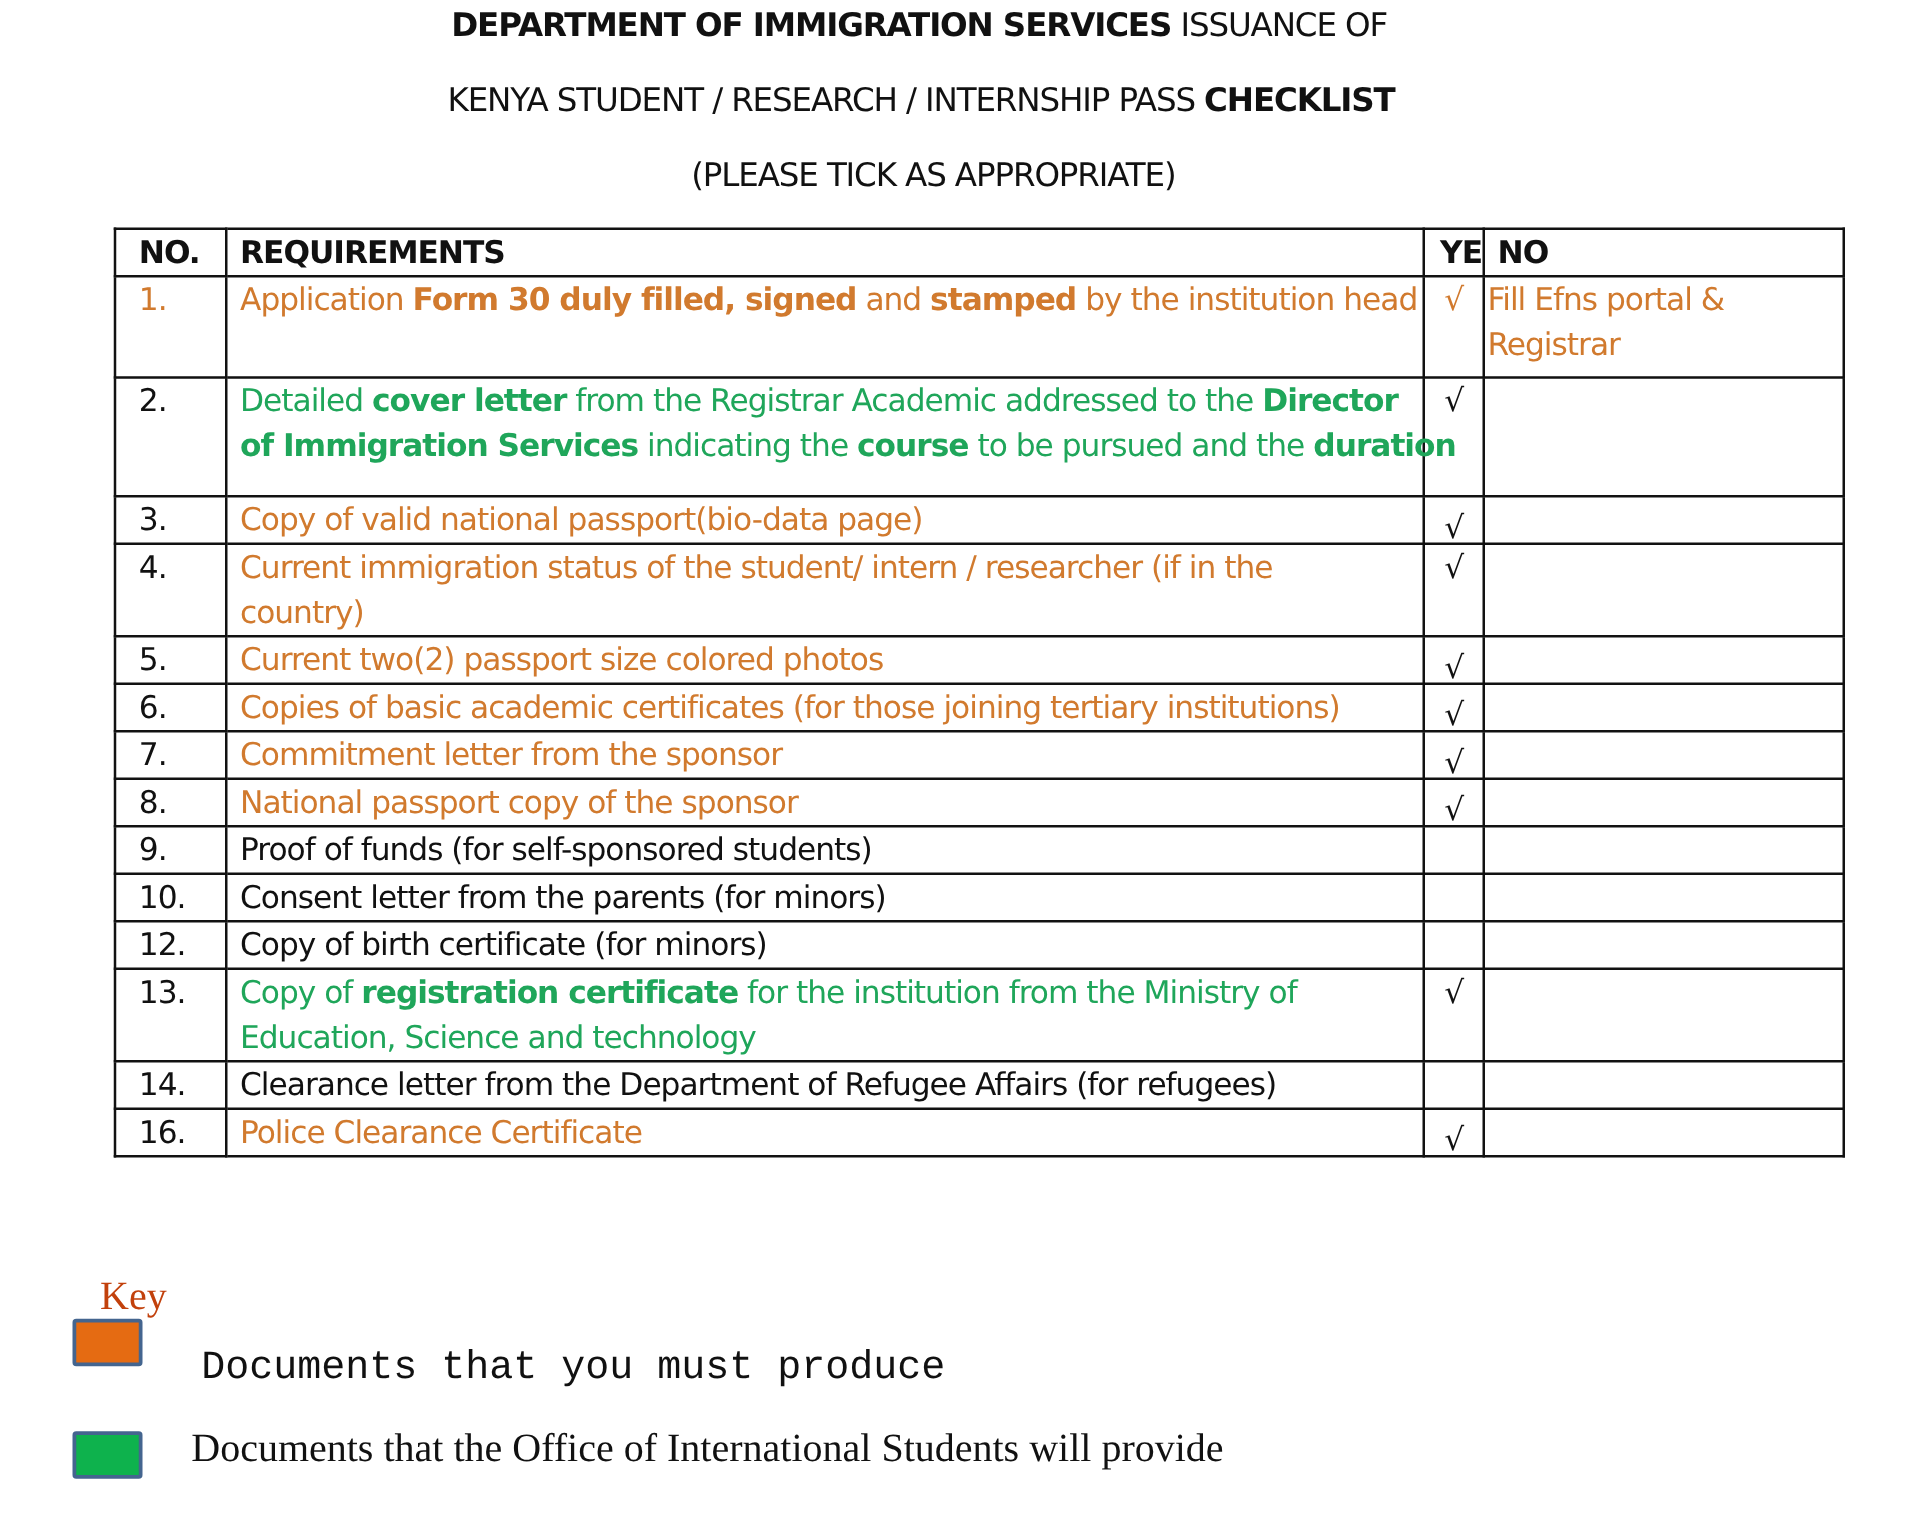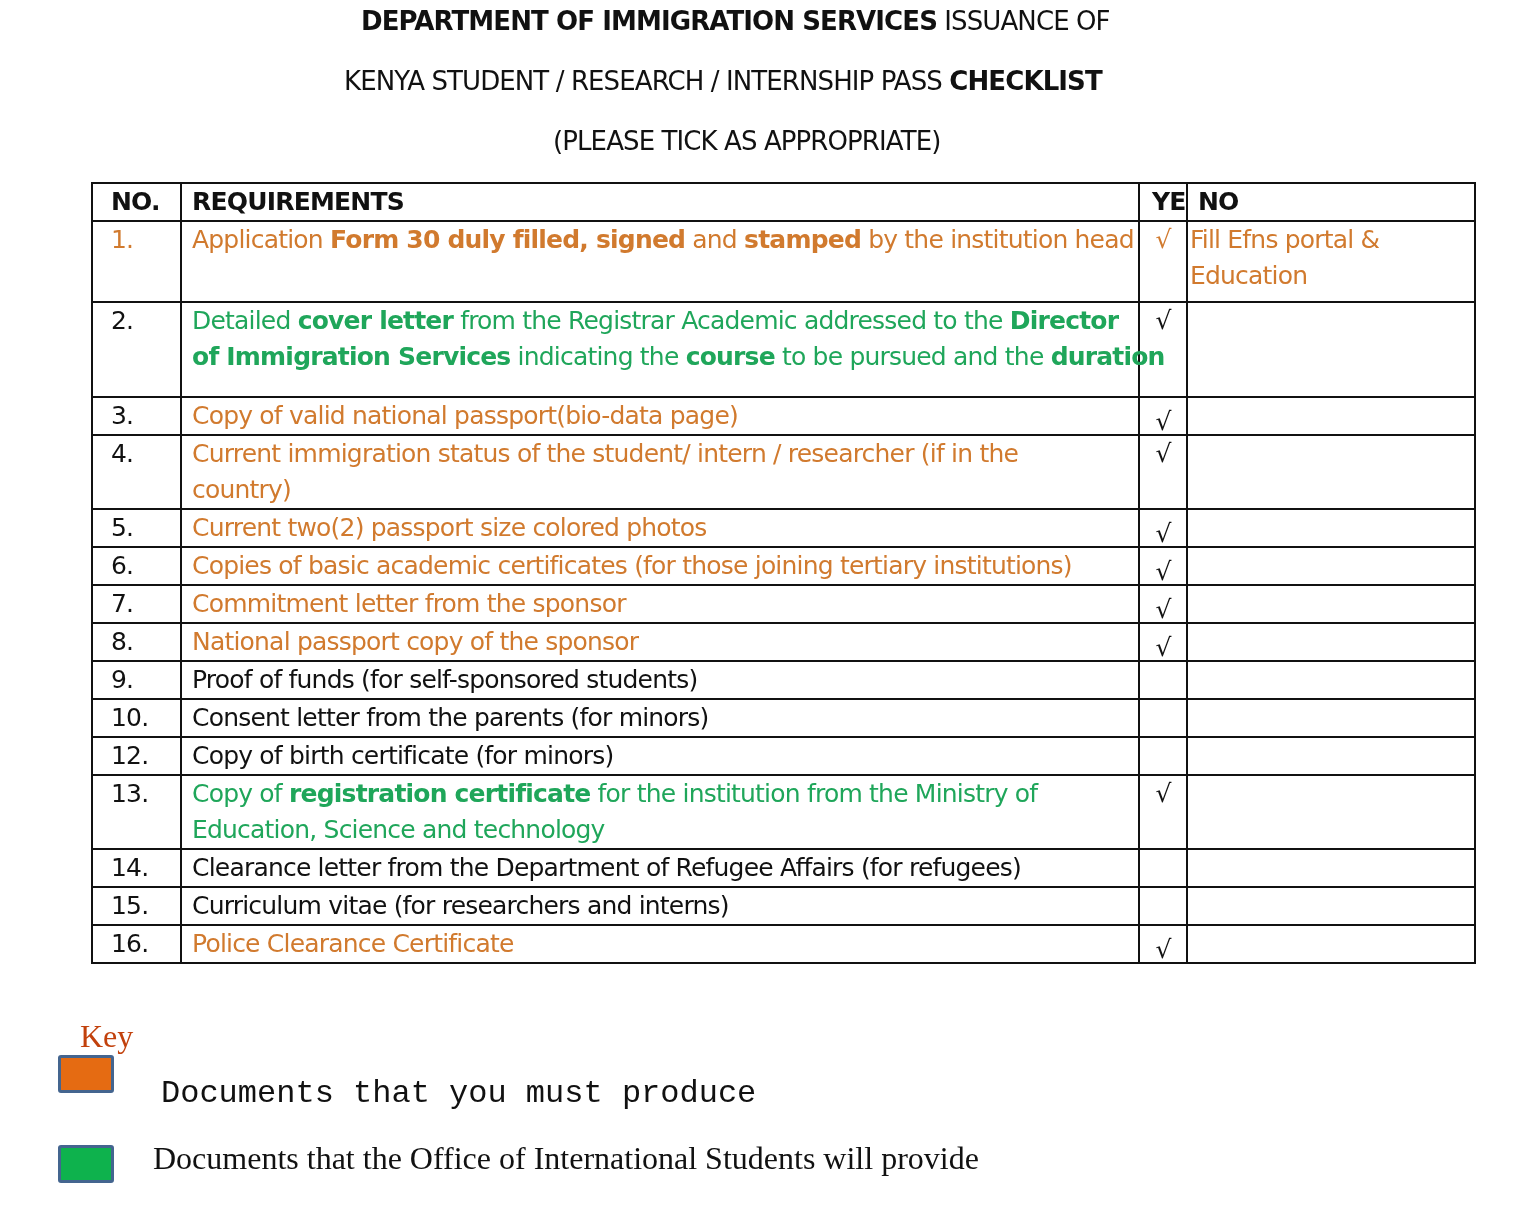--- a/index.html
+++ b/index.html
@@ -3,21 +3,21 @@
 <meta charset="utf-8">
 <style>
   html, body { margin: 0; padding: 0; background: #ffffff; }
   body { width: 1536px; height: 1211px; position: relative; overflow: hidden;
          font-family: "Liberation Sans", "DejaVu Sans", sans-serif; color: #111; }
 
   .title-line { position: absolute; left: 0; width: 1536px; font-size: 26px; color: #111;
                 font-family: "DejaVu Sans", sans-serif; letter-spacing: -0.9px; white-space: nowrap; }
   .title-line b { font-weight: bold; }
   #t1 { top: 6px; left: 361px; width: auto; }
-  #t2 { top: 66px; left: 344px; width: auto; }
+  #t2 { top: 66px; left: 358px; width: auto; }
   #t3 { top: 126px; left: 553px; width: auto; }
 
   table.checklist { position: absolute; left: 91px; top: 182px; border-collapse: collapse;
                     table-layout: fixed; width: 1383px; padding-left: 23px; }
   table.checklist td, table.checklist th { border: 2.5px solid #111; padding: 0; vertical-align: top;
                     font-family: "DejaVu Sans", sans-serif; font-size: 25px; letter-spacing: -0.8px;
                     line-height: 36px; }
   col.c-no { width: 89px; }
   col.c-req { width: 958px; }
   col.c-yes { width: 48px; }
@@ -72,21 +72,21 @@
   </thead>
   <tbody id="rows">
       <tr style="height: 81px;">
         <td class="no orange">1.</td>
         <td class="req orange">
           <div><span>Application </span><b>Form 30 duly filled, signed</b><span> and </span><b>stamped</b><span> by the institution head</span></div>
         </td>
         <td class="yes orange"><span class="">√</span></td>
         <td class="notcell orange">
           <div>Fill Efns portal &amp;</div>
-          <div>Education</div>
+          <div>Registrar</div>
         </td>
       </tr>
       <tr style="height: 95px;">
         <td class="no black">2.</td>
         <td class="req green">
           <div><span>Detailed </span><b>cover letter</b><span> from the Registrar Academic addressed to the </span><b>Director</b></div>
           <div><b>of Immigration Services</b><span> indicating the </span><b>course</b><span> to be pursued and the </span><b>duration</b></div>
         </td>
         <td class="yes"><span class="">√</span></td>
         <td class="notcell orange"></td>
@@ -174,28 +174,20 @@
         <td class="notcell orange"></td>
       </tr>
       <tr style="height: 38px;">
         <td class="no black">14.</td>
         <td class="req black">
           <div><span>Clearance letter from the Department of Refugee Affairs (for refugees)</span></div>
         </td>
         <td class="yes"></td>
         <td class="notcell orange"></td>
       </tr>
-      <tr style="height: 37px;">
-        <td class="no black">15.</td>
-        <td class="req black">
-          <div><span>Curriculum vitae (for researchers and interns)</span></div>
-        </td>
-        <td class="yes"></td>
-        <td class="notcell orange"></td>
-      </tr>
       <tr style="height: 38px;">
         <td class="no black">16.</td>
         <td class="req orange">
           <div><span>Police Clearance Certificate</span></div>
         </td>
         <td class="yes"><span class="tick-low">√</span></td>
         <td class="notcell orange"></td>
       </tr>
     </tbody>
 </table>

